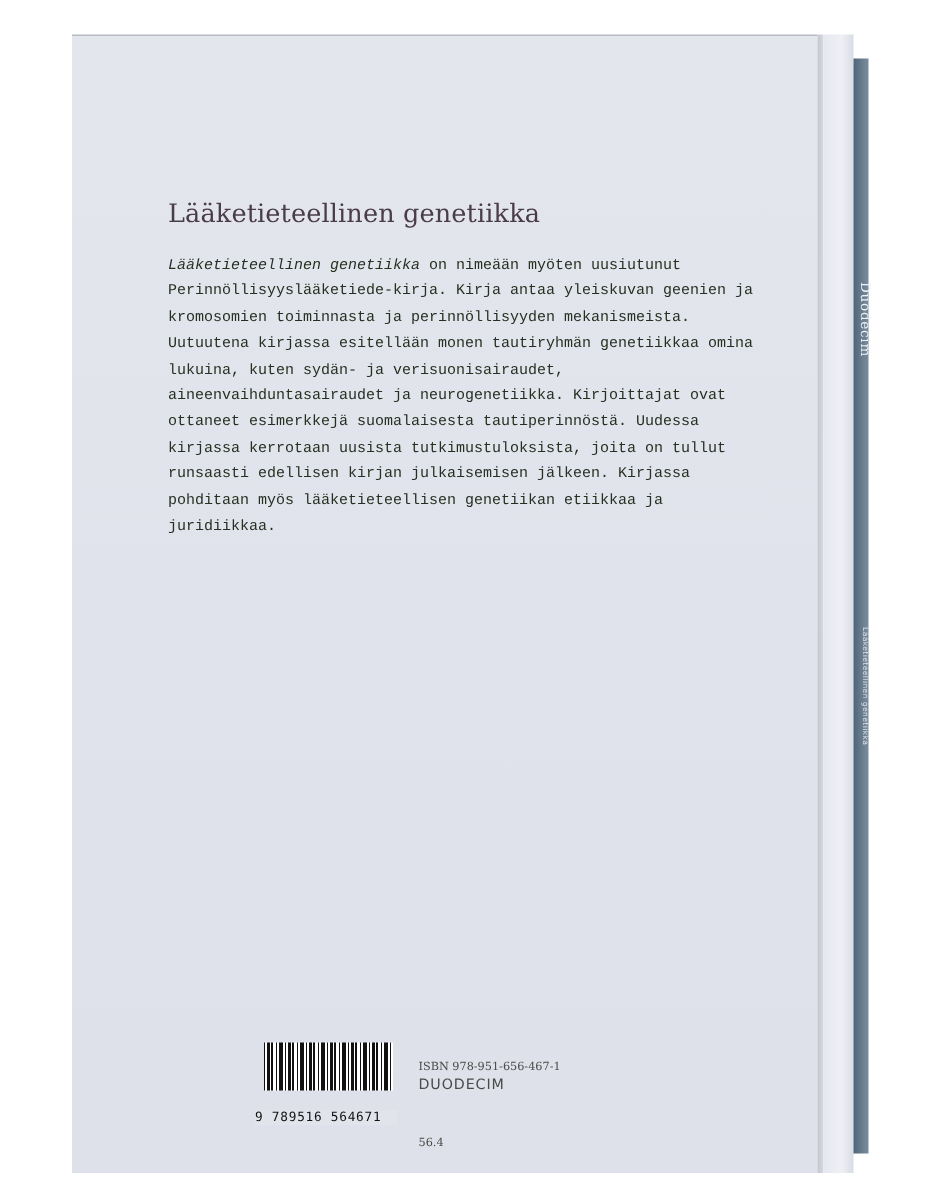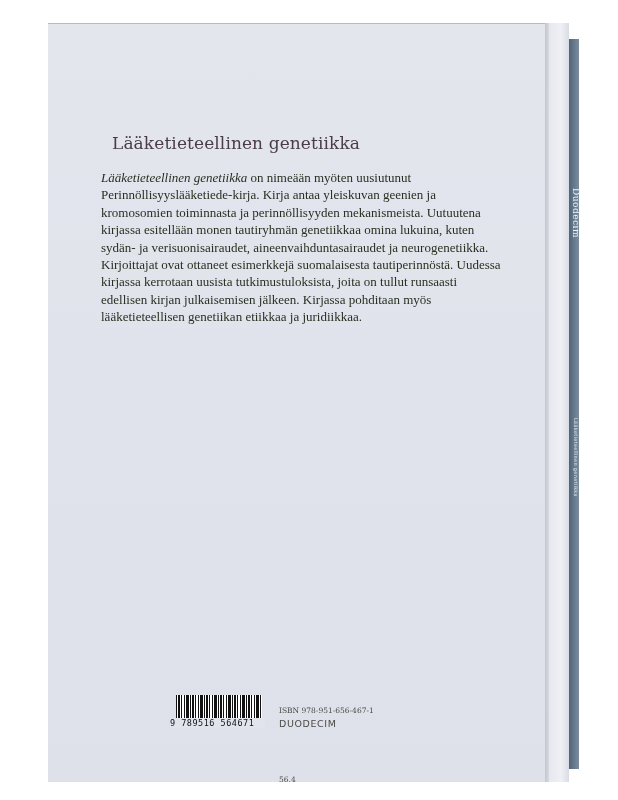--- a/index.html
+++ b/index.html
@@ -64,24 +64,24 @@
     .title {
       position: absolute;
       left: 64px; top: 110px;
       font-family: "DejaVu Serif", serif;
       font-size: 17px;
       color: #4a3c48;
       letter-spacing: 0.1px;
     }
     .body-text {
       position: absolute;
-      left: 53px; top: 146px;
+      left: 64px; top: 146px;
       width: 400px;
-      font-family: Liberation Serif, serif;
-      font-size: 13px;
+      font-family: Liberation Mono, monospace;
+      font-size: 10px;
       line-height: 17.4px;
       color: #263020;
     }
     .body-text p { text-indent: 0; }
     .body-text p.indent { text-indent: 14px; }
     .body-text em { font-style: italic; }
     .barcode-block {
       position: absolute;
       left: 122px; top: 672px;
       width: 95px; height: 40px;
@@ -92,21 +92,21 @@
       width: 86px; height: 32px;
       background: repeating-linear-gradient(90deg,
         #111 0px, #111 1px, #fff 1px, #fff 2px,
         #111 2px, #111 4px, #fff 4px, #fff 5px,
         #111 5px, #111 6px, #fff 6px, #fff 8px,
         #111 8px, #111 9px, #fff 9px, #fff 10px,
         #111 10px, #111 13px, #fff 13px, #fff 14px);
     }
     .barcode-digits {
       position: absolute;
-      left: 0; top: 23px;
+      left: 0; top: 45px;
       width: 95px;
       font-family: "DejaVu Sans Mono", monospace;
       font-size: 8.5px;
       color: #111;
       background: #e2e4ec;
       letter-spacing: 0.5px;
       white-space: nowrap;
     }
     .publisher {
       position: absolute;
@@ -116,21 +116,21 @@
       color: #4a4a48;
       letter-spacing: 0.6px;
     }
     .class-code, .isbn {
       position: absolute;
       left: 231px;
       font-family: "DejaVu Serif", serif;
       font-size: 7.5px;
       color: #4a4a48;
     }
-    .class-code { top: 752px; }
+    .class-code { top: 734px; }
     .isbn { top: 683px; text-align: center; }
   </style>
 </head>
 <body>
 
 <div class="book">
   <div class="cover"></div>
   <div class="hinge"></div>
   <div class="spine-edge"></div>
   <div class="spine"></div>

